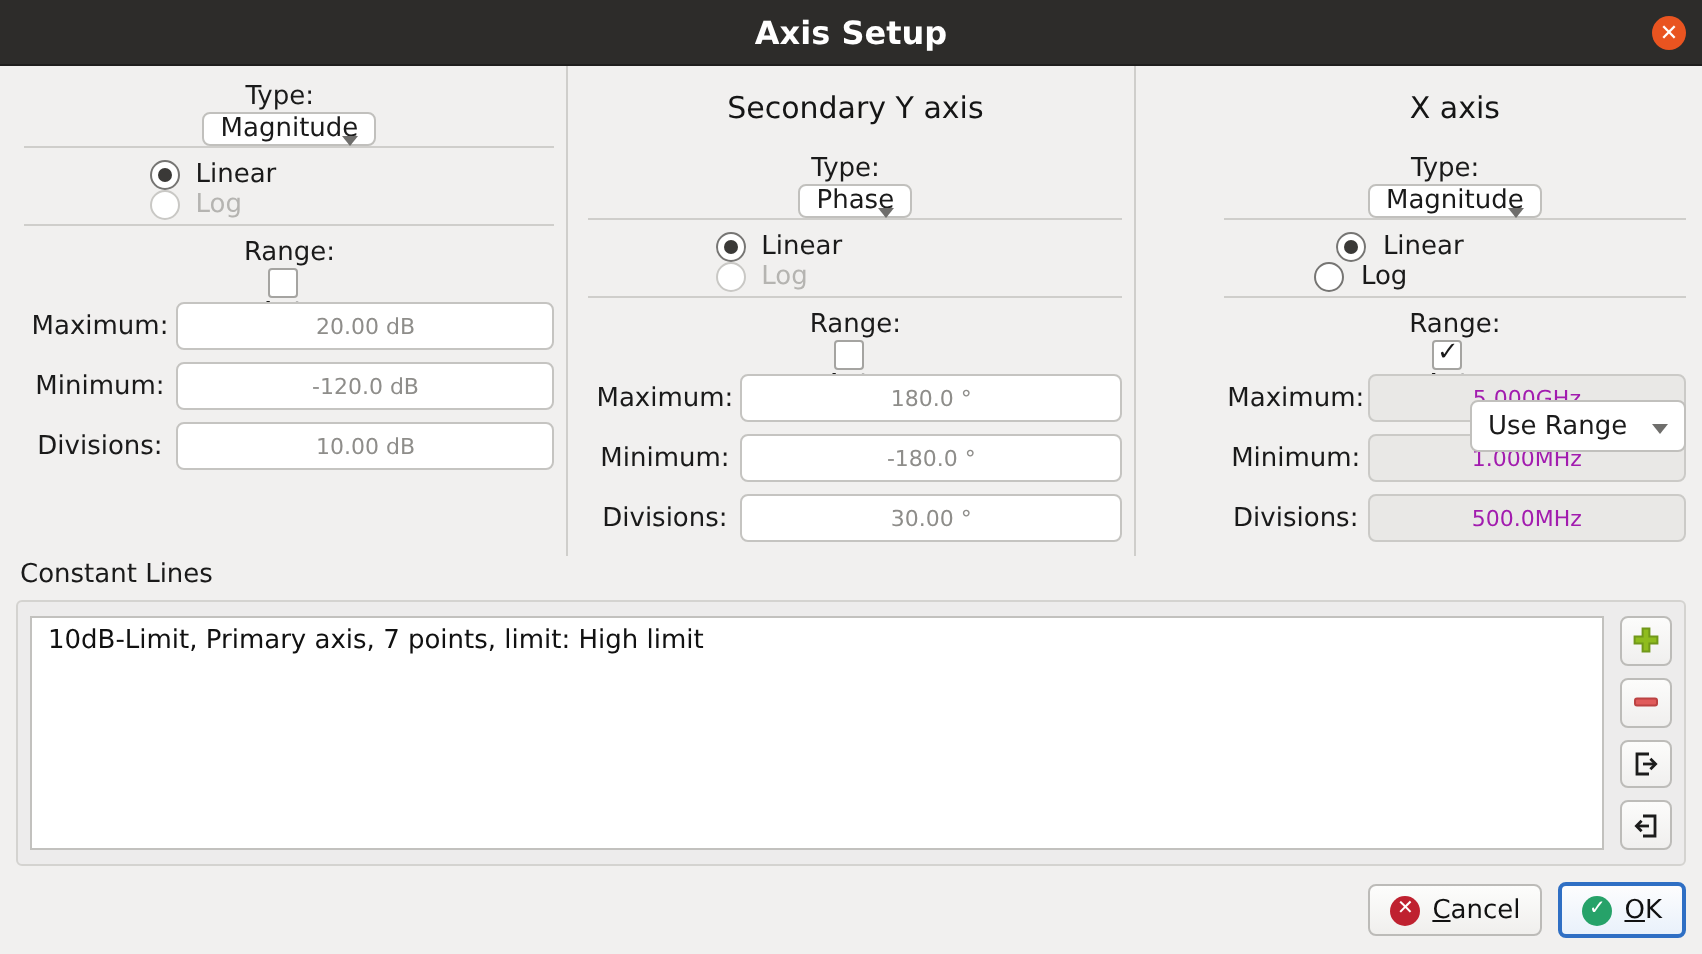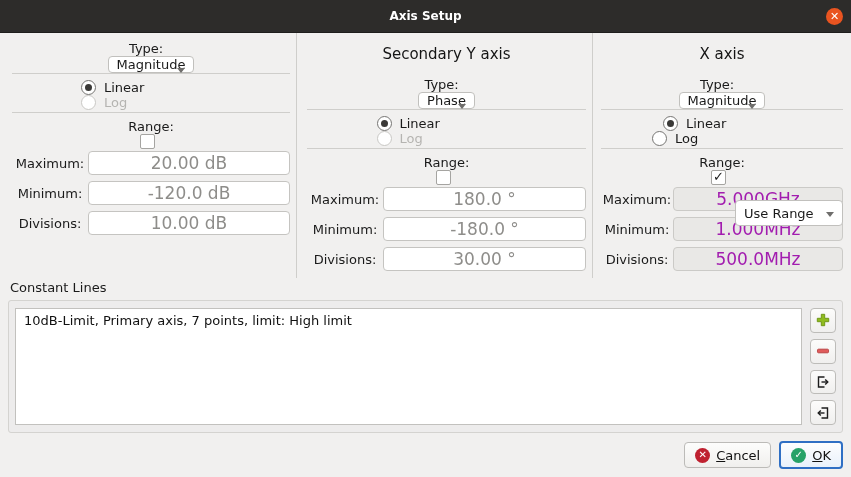--- a/index.html
+++ b/index.html
@@ -5,32 +5,32 @@
   * { margin:0; padding:0; box-sizing:border-box; }
   html,body { width:851px; height:477px; }
   body { font-family:"DejaVu Sans","Liberation Sans",sans-serif; font-size:13px; color:#1a1a1a; }
 
   .window { width:851px; height:477px; background:#f1f0ef; position:relative; overflow:hidden; }
 
   
   .titlebar { height:33px; background:#2d2c2a; position:relative;
               display:flex; align-items:center; justify-content:center;
               border-bottom:1px solid #1f1e1d; }
-  .titlebar .title { color:#ffffff; font-weight:bold; font-size:12px; }
+  .titlebar .title { color:#ffffff; font-weight:bold; font-size:16px; }
   .close-btn { position:absolute; right:8px; top:8px; width:17px; height:17px;
                border-radius:50%; background:#e95420; color:#ffffff;
                display:flex; align-items:center; justify-content:center;
                font-size:11px; font-weight:bold; cursor:default; line-height:1; }
 
   
   .columns { display:flex; height:245px; }
   .col { padding:8px 6px 0 12px; }
   .col1 { width:297px; border-right:1px solid #cfcecb; }
   .col2 { width:296px; border-right:1px solid #cfcecb; padding-left:10px; }
-  .col3 { width:258px; padding-left:8px; padding-right:8px; }
+  .col3 { width:258px; padding-left:8px; padding-right:8px;margin-left:36px; }
 
   .col-title { text-align:center; font-size:15px; height:26px; line-height:26px; margin-bottom:10px; color:#151515; }
 
   .row { display:flex; align-items:center; height:26px;flex-direction:column; }
   .frow { display:flex; align-items:center; height:24px; margin-top:6px; }
   .lbl { width:76px; flex:none; color:#1a1a1a;text-align:center; }
   .lbl-type { width:44px; flex:none; }
 
   .combo { flex:1; height:26px; background:#ffffff; border:1px solid #c1c0bd; border-radius:4px;
            display:flex; align-items:center; padding:0 8px; position:relative; }
@@ -48,21 +48,21 @@
            border-radius:50%; background:#3a3937; }
   .radio.disabled { border-color:#c9c8c5; }
   .radio-wrap.disabled span { color:#b5b4b1; }
 
   .checkbox { width:15px; height:15px; border:1px solid #a5a4a1; border-radius:2px; background:#fff;
               margin-right:7px; position:relative; flex:none; }
   .checkbox.checked::after { content:"✓"; position:absolute; left:1px; top:-2px;
               font-size:13px; font-weight:bold; color:#1a1a1a; }
 
   input.field { flex:1; height:24px; background:#ffffff; border:1px solid #c5c4c1; border-radius:4px;
-                text-align:center; color:#8e8d8a; font-size:17px;
+                text-align:center; color:#8e8d8a; font-size:11px;
                 font-family:"DejaVu Sans","Liberation Sans",sans-serif; outline:none; min-width:0; }
   input.field.disabled { background:#e9e8e6; border-color:#cbcac7; color:#a21caf; }
 
   
   .cl-label { height:22px; line-height:20px; padding-left:10px; }
   .groupbox { margin:0 8px; height:133px; border:1px solid #d4d3d0; border-radius:3px;
               background:#edecec; display:flex; padding:7px 6px 7px 6px; }
   .listbox { flex:1; background:#ffffff; border:1px solid #c2c1be; overflow:hidden; }
   .list-item { padding:4px 8px; color:#111; white-space:nowrap; }
   .btn-col { width:34px; flex:none; display:flex; flex-direction:column; align-items:flex-end; }

